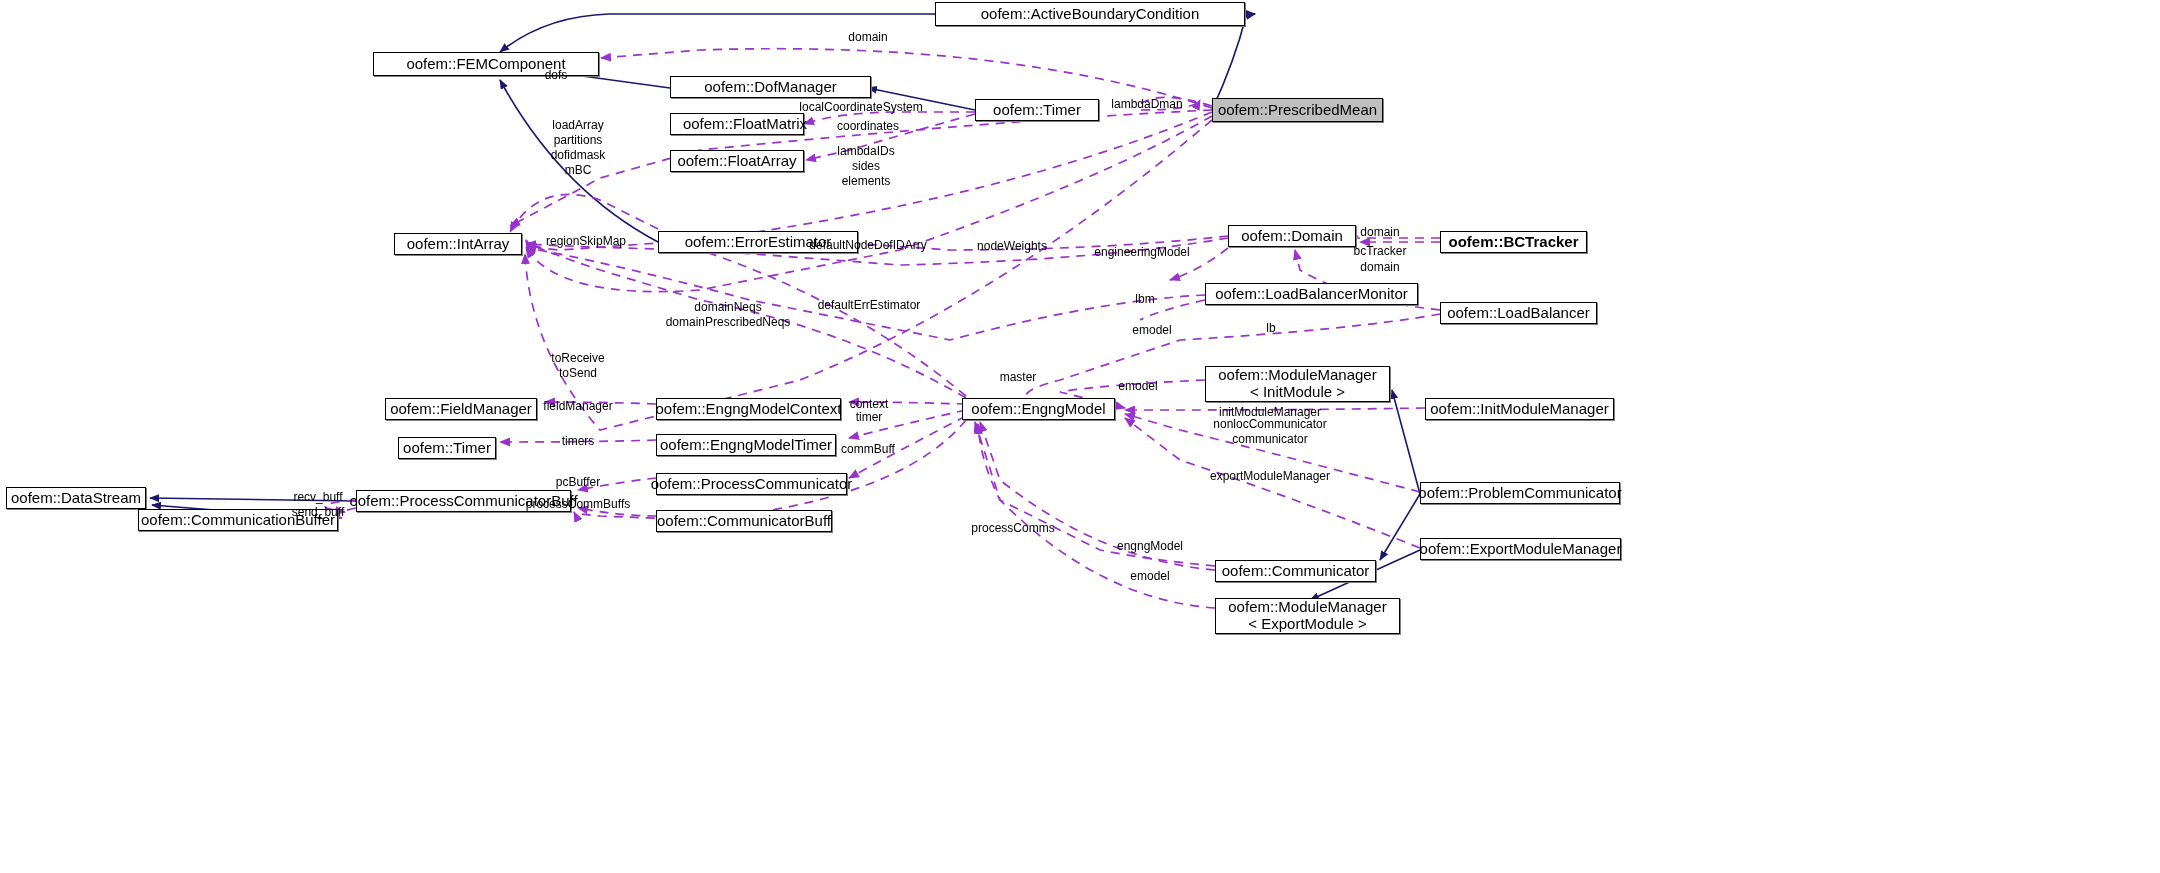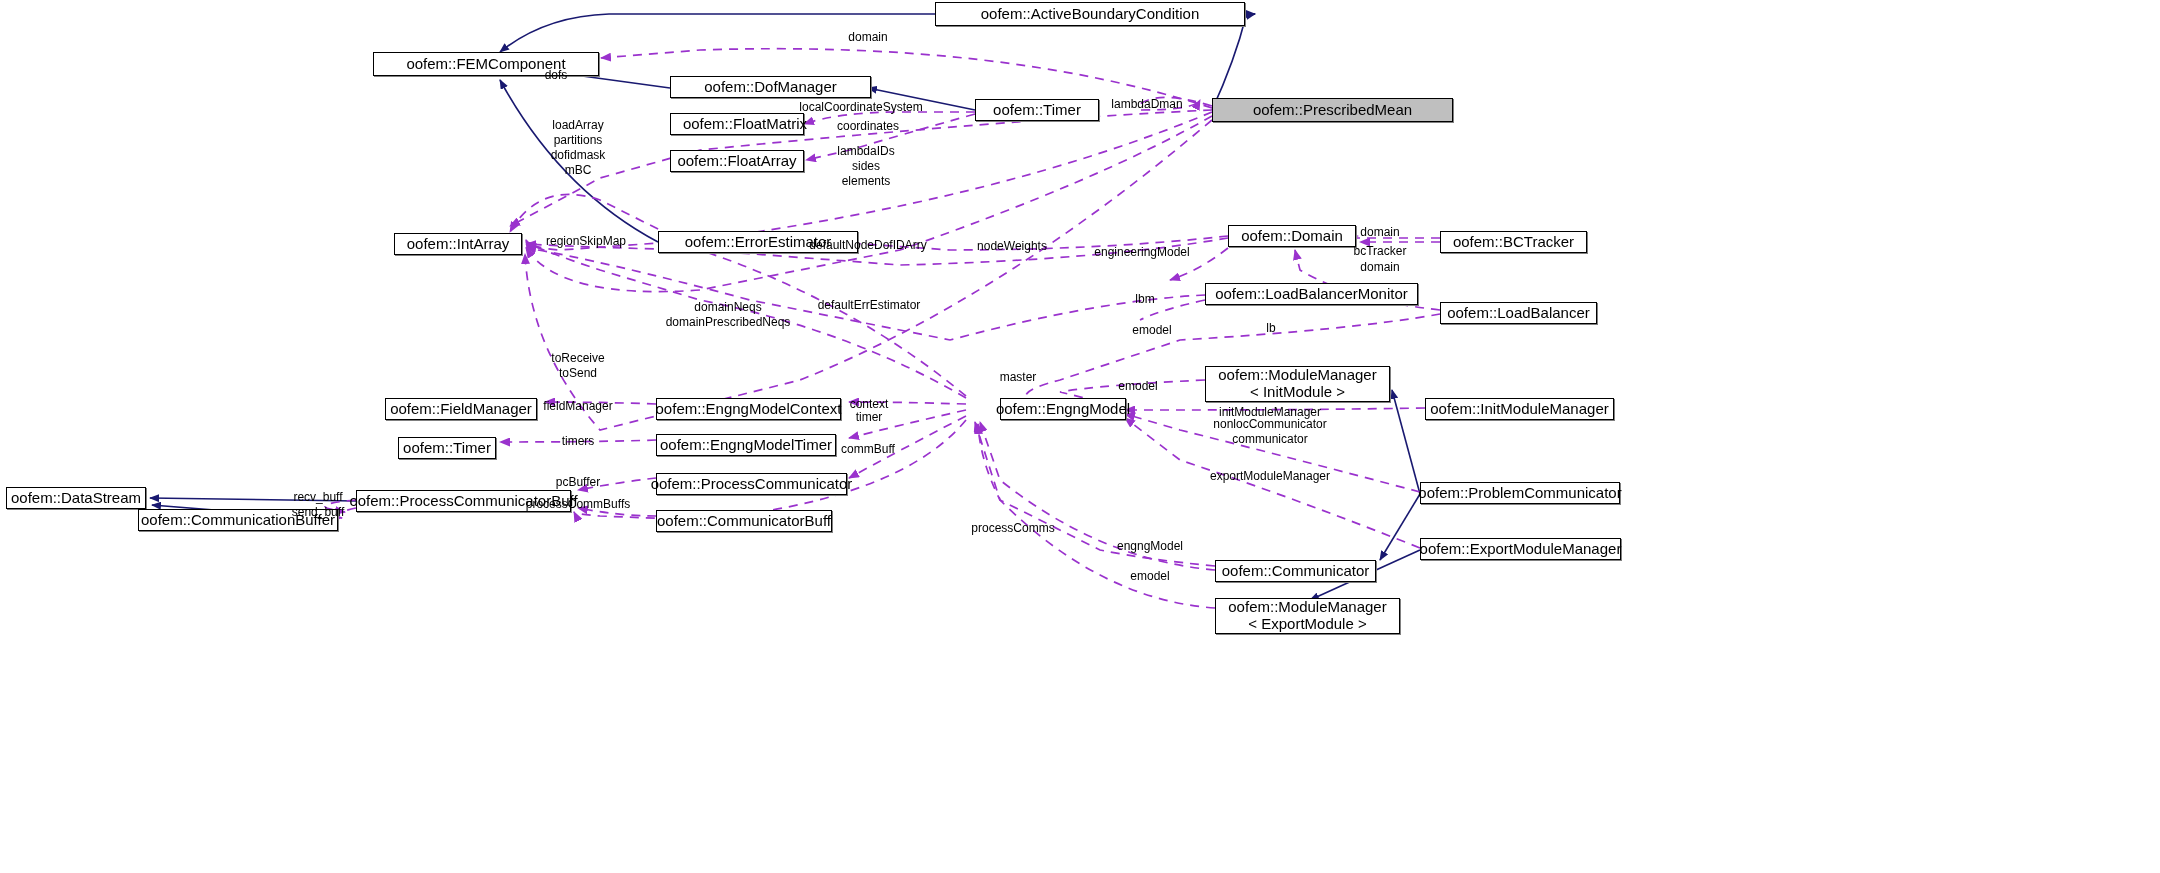--- a/index.html
+++ b/index.html
@@ -110,36 +110,36 @@
       <path d="M1228,248 Q1200,270 1170,280"></path>
     </g>
 
     <g fill="none" stroke="#9a32cd" stroke-width="1.7" stroke-dasharray="9,7">
       <path d="M1212,106 Q1160,90 1140,104"></path>
       <path d="M1205,300 Q1160,310 1140,320"></path>
     </g>
   </svg>
 
   <div class="node thick" style="left:935px;top:2px;width:310px;height:24px;">oofem::ActiveBoundaryCondition</div>
-  <div class="node thick highlight" style="left:1212px;top:98px;width:241px;height:24px;">oofem::PrescribedMean</div>
+  <div class="node thick highlight" style="left:1212px;top:98px;width:171px;height:24px;">oofem::PrescribedMean</div>
   <div class="node thick" style="left:373px;top:52px;width:226px;height:24px;">oofem::FEMComponent</div>
   <div class="node thick" style="left:670px;top:76px;width:201px;height:22px;">oofem::DofManager</div>
   <div class="node thick" style="left:975px;top:99px;width:124px;height:22px;">oofem::Timer</div>
   <div class="node" style="left:670px;top:113px;width:134px;height:22px;padding-left:20px;">oofem::FloatMatrix</div>
   <div class="node" style="left:670px;top:150px;width:134px;height:22px;">oofem::FloatArray</div>
   <div class="node" style="left:394px;top:233px;width:128px;height:22px;">oofem::IntArray</div>
   <div class="node thick" style="left:658px;top:231px;width:200px;height:22px;">oofem::ErrorEstimator</div>
   <div class="node thick" style="left:1228px;top:225px;width:128px;height:22px;">oofem::Domain</div>
-  <div class="node" style="left:1440px;top:231px;width:147px;height:22px;">oofem::BCTracker</div>
+  <div class="node" style="left:1440px;top:231px;width:147px;height:22px;font-weight:bold;">oofem::BCTracker</div>
   <div class="node" style="left:1205px;top:283px;width:213px;height:22px;">oofem::LoadBalancerMonitor</div>
   <div class="node" style="left:1440px;top:302px;width:157px;height:22px;">oofem::LoadBalancer</div>
   <div class="node thick" style="left:1205px;top:366px;width:185px;height:36px;">oofem::ModuleManager
 &lt; InitModule &gt;</div>
   <div class="node thick" style="left:1425px;top:398px;width:189px;height:22px;">oofem::InitModuleManager</div>
-  <div class="node thick" style="left:1000px;top:398px;width:126px;height:22px;">oofem::EngngModel</div>
+  <div class="node thick" style="left:962px;top:398px;width:153px;height:22px;">oofem::EngngModel</div>
   <div class="node thick" style="left:656px;top:398px;width:185px;height:22px;text-align:right;">oofem::EngngModelContext</div>
   <div class="node" style="left:385px;top:398px;width:152px;height:22px;">oofem::FieldManager</div>
   <div class="node" style="left:398px;top:437px;width:98px;height:22px;">oofem::Timer</div>
   <div class="node" style="left:656px;top:434px;width:180px;height:22px;">oofem::EngngModelTimer</div>
   <div class="node thick" style="left:656px;top:473px;width:191px;height:22px;">oofem::ProcessCommunicator</div>
   <div class="node thick" style="left:356px;top:490px;width:215px;height:22px;">oofem::ProcessCommunicatorBuff</div>
   <div class="node" style="left:656px;top:510px;width:176px;height:22px;">oofem::CommunicatorBuff</div>
   <div class="node thick" style="left:6px;top:487px;width:140px;height:22px;">oofem::DataStream</div>
   <div class="node thick" style="left:138px;top:509px;width:200px;height:22px;">oofem::CommunicationBuffer</div>
   <div class="node thick" style="left:1420px;top:482px;width:200px;height:22px;">oofem::ProblemCommunicator</div>

